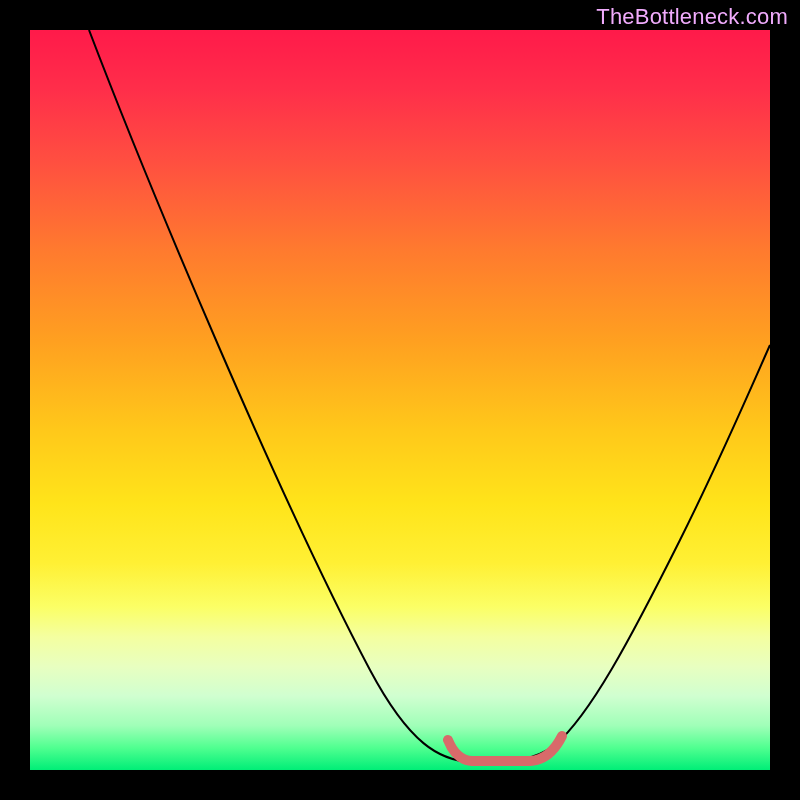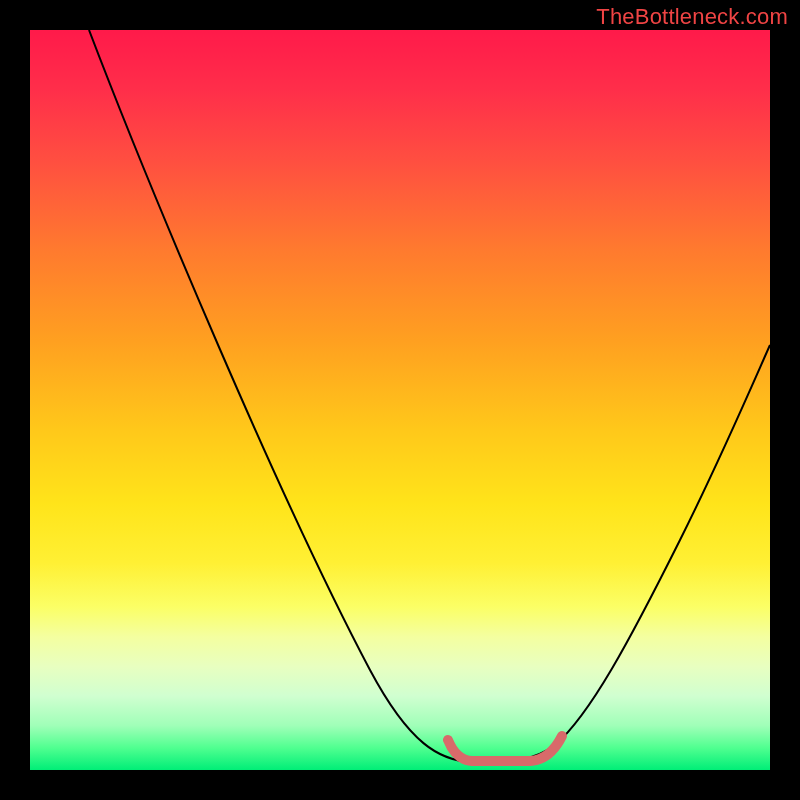--- a/index.html
+++ b/index.html
@@ -60,21 +60,21 @@
   .bottom-band {
     fill: none;
     stroke: #d86a6a;
     stroke-width: 10;
     stroke-linecap: round;
   }
   .watermark {
     position: absolute;
     top: 4px;
     right: 12px;
-    color: #ef4444;
+    color: #f0abfc;
     font-size: 22px;
     font-weight: 500;
     letter-spacing: 0.2px;
   }
 </style>
 </head>
 <body>
 
 <div class="frame"></div>
 

